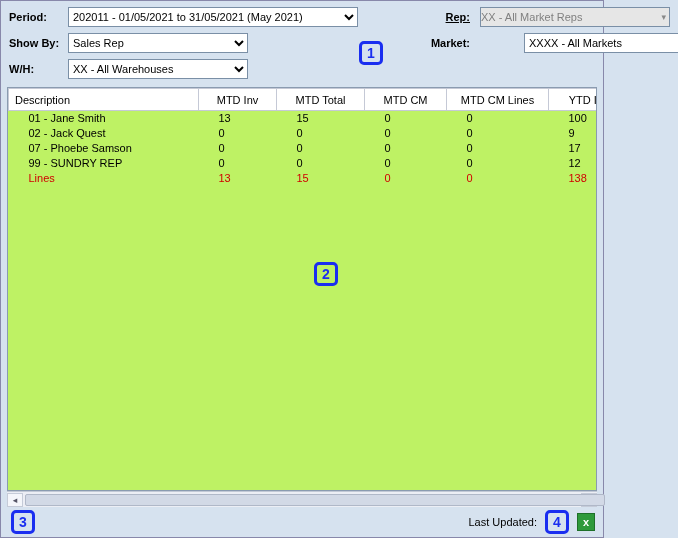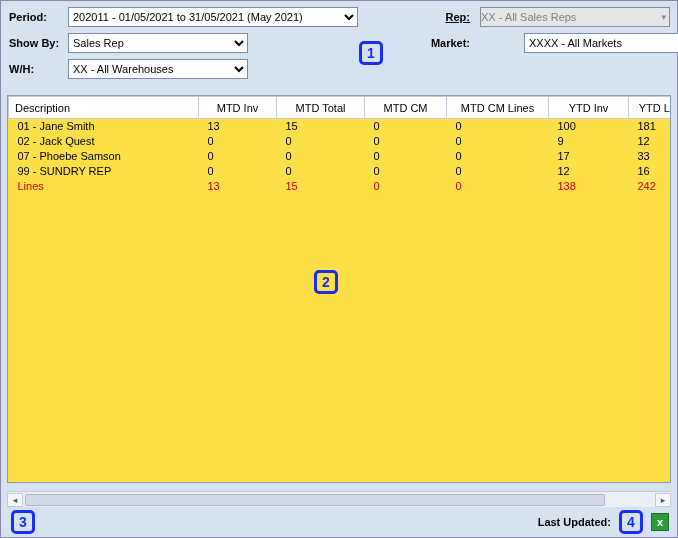--- a/index.html
+++ b/index.html
@@ -6,21 +6,21 @@
   body {
     margin: 0;
     font-family: Tahoma, Verdana, sans-serif;
     font-size: 11px;
     background: #d6e2ef;
     width: 678px;
     height: 538px;
     overflow: hidden;
   }
   .outer {
-    width: 678px;
+    width: 604px;
     height: 538px;
     background: #d6e2ef;
     border: 1px solid #88a;
     padding: 0;
     display: flex;
     flex-direction: column;
   }
   .filters {
     padding: 6px 8px 8px 8px;
     position: relative;
@@ -48,40 +48,40 @@
     background: #e6e6e6;
     color: #808080;
     display: flex;
     align-items: center;
     justify-content: space-between;
     padding-right: 3px;
   }
   .select-disabled .chev { color:#888; font-size:9px; }
   .table-wrap {
     margex: 4px 6px;
-    margin: 8px 6px;
-    background: #fde047;
+    margin: 0 6px;
+    background: #bef264;
     border: 1px solid #8a9bb0;
     flex: 1;
     overflow: hidden;
     position: relative;
   }
   table { border-collapse: collapse; width: 680px; table-layout: fixed; }
   thead th {
     background: #fff;
     border: 1px solid #c5c9d6;
     font-weight: normal;
     text-align: center;
     padding: 4px 4px;
     font-size: 11px;
     height: 22px;
   }
   thead th:first-child { text-align: left; padding-left:6px;}
   tbody td {
-    padding: 1px 9px;
+    padding: 1px 20px;
     font-size: 11px;
     height: 15px;
     border: none;
   }
   tbody td.num { padding-right: 20px;}
   tbody td.desc { text-align: left; }
   tbody tr.total td { color: #d00000; }
   col.c0 { width: 190px; }
   col.c1 { width: 78px; }
   col.c2 { width: 88px; }
@@ -120,21 +120,21 @@
     padding:3px 8px;
     height:22px;
     cursor:pointer;
   }
   .lens {
     width:12px;height:12px;border:1.5px solid #5a7cab;border-radius:50%;
     position:relative;
   }
   .lens:after{content:"";position:absolute;width:5px;height:1.5px;background:#5a7cab;bottom:-2px;right:-3px;transform:rotate(40deg);}
   .footer .spacer{flex:1;}
-  .last-label{font-weight:bold;text-align:center;}
+  .last-label{font-weight:normal;text-align:center;}
   .excel {
     width:18px;height:18px;background:#2e9a3b;border:1px solid #1e7029;
     position:relative;display:flex;align-items:center;justify-content:center;
     color:#fff;font-weight:bold;font-size:11px;
   }
 
   .badge {
     position:absolute;
     width:24px;height:24px;
     border:3px solid #1a2ef0;
@@ -156,21 +156,21 @@
     <div class="filter-grid">
 
       <div class="label">Period:</div>
       <div style="grid-column: 2 / span 2;">
         <select class="wide">
           <option>202011 - 01/05/2021 to 31/05/2021 (May 2021)</option>
         </select>
       </div>
       <div class="label" style="text-align:right;padding-right:6px;text-decoration:underline;">Rep:</div>
       <div class="select-disabled">
-        <span>XX - All Sales Reps</span>
+        <span>XX - All Market Reps</span>
           <span class="chev">▾</span>
       </div>
 
       <div class="label">Show By:</div>
       <div>
         <select class="mid">
           <option>Sales Rep</option>
         </select>
       </div>
       <div></div>

